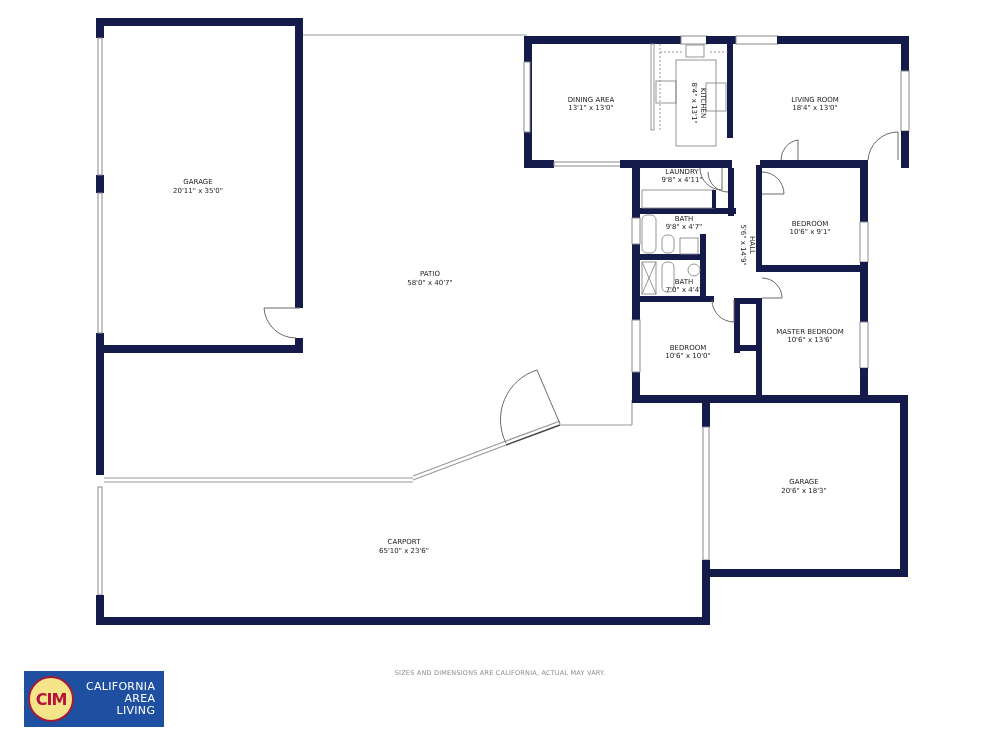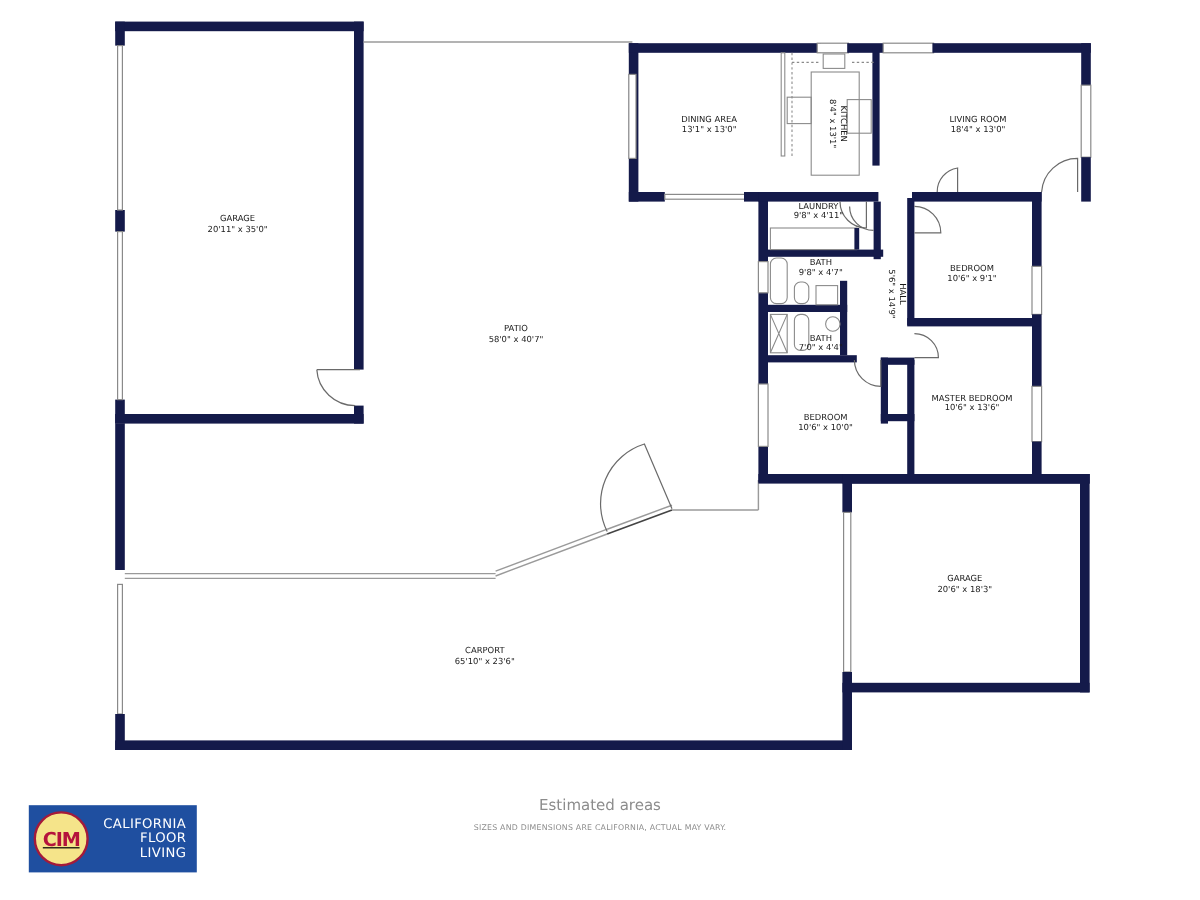--- a/index.html
+++ b/index.html
@@ -8,21 +8,21 @@
   .wall { fill:#141a4a; }
   .thin { stroke:#9a9a9a; stroke-width:1.2; fill:none; }
   .window { fill:#ffffff; stroke:#8a8a8a; stroke-width:1; }
   .door-arc { stroke:#6a6a6a; stroke-width:1; fill:none; }
   .fixture { stroke:#8a8a8a; stroke-width:0.9; fill:none; }
   .dotted { stroke:#8a8a8a; stroke-width:0.9; fill:none; stroke-dasharray:2 2; }
   .room-label { font-family:"DejaVu Sans", sans-serif; font-size:7px; fill:#1a1a1a; text-anchor:middle; }
   .room-dim { font-family:"DejaVu Sans", sans-serif; font-size:7px; fill:#1a1a1a; text-anchor:middle; }
 
   .logo { position:absolute; left:24px; top:671px; width:140px; height:56px; background:#1f4fa0; display:flex; align-items:center; }
-  .logo-circle { width:46px; height:46px; border-radius:50%; background:#f5e48a; border:2px solid #a41a3a; margin-left:4px; display:flex; align-items:center; justify-content:center; box-sizing:border-box;text-decoration:underline; }
+  .logo-circle { width:46px; height:46px; border-radius:50%; background:#f5e48a; border:2px solid #a41a3a; margin-left:4px; display:flex; align-items:center; justify-content:center; box-sizing:border-box; }
   .logo-circle span { font-family:"DejaVu Sans", sans-serif; font-weight:bold; font-size:16px; color:#b5133c; letter-spacing:-1px; }
   .logo-text { margin-left:12px; color:#ffffff; font-family:"DejaVu Sans", sans-serif; font-size:11px; line-height:12px; letter-spacing:0.3px;text-align:right; }
   .logo-text div { white-space:nowrap; }
 
   .areas { position:absolute; left:300px; width:400px; top:662px; text-align:center; color:#8c8c8c; font-family:"DejaVu Sans", sans-serif; }
   .areas .t1 { font-size:12.5px; line-height:17px; }
   .areas .t2 { font-size:12.5px; line-height:17px; }
   .areas .t3 { font-size:12.5px; line-height:17px; }
   .areas .disc { font-size:6.5px; margin-top:7px; color:#8c8c8c; letter-spacing:0.2px; }
 </style>
@@ -171,21 +171,20 @@
     <text class="room-dim" x="804" y="493">20'6" x 18'3"</text>
   </g>
 </svg>
 
 <div class="logo">
   <div class="logo-circle">
     <span>CIM</span>
   </div>
   <div class="logo-text">
     <div>CALIFORNIA</div>
-    <div>FLOOR</div>
+    <div>AREA</div>
     <div>LIVING</div>
   </div>
 </div>
 
 <div class="areas">
-  <div class="t1">Estimated areas</div>
   <div class="disc">SIZES AND DIMENSIONS ARE CALIFORNIA, ACTUAL MAY VARY.</div>
 </div>
 
 </body></html>

